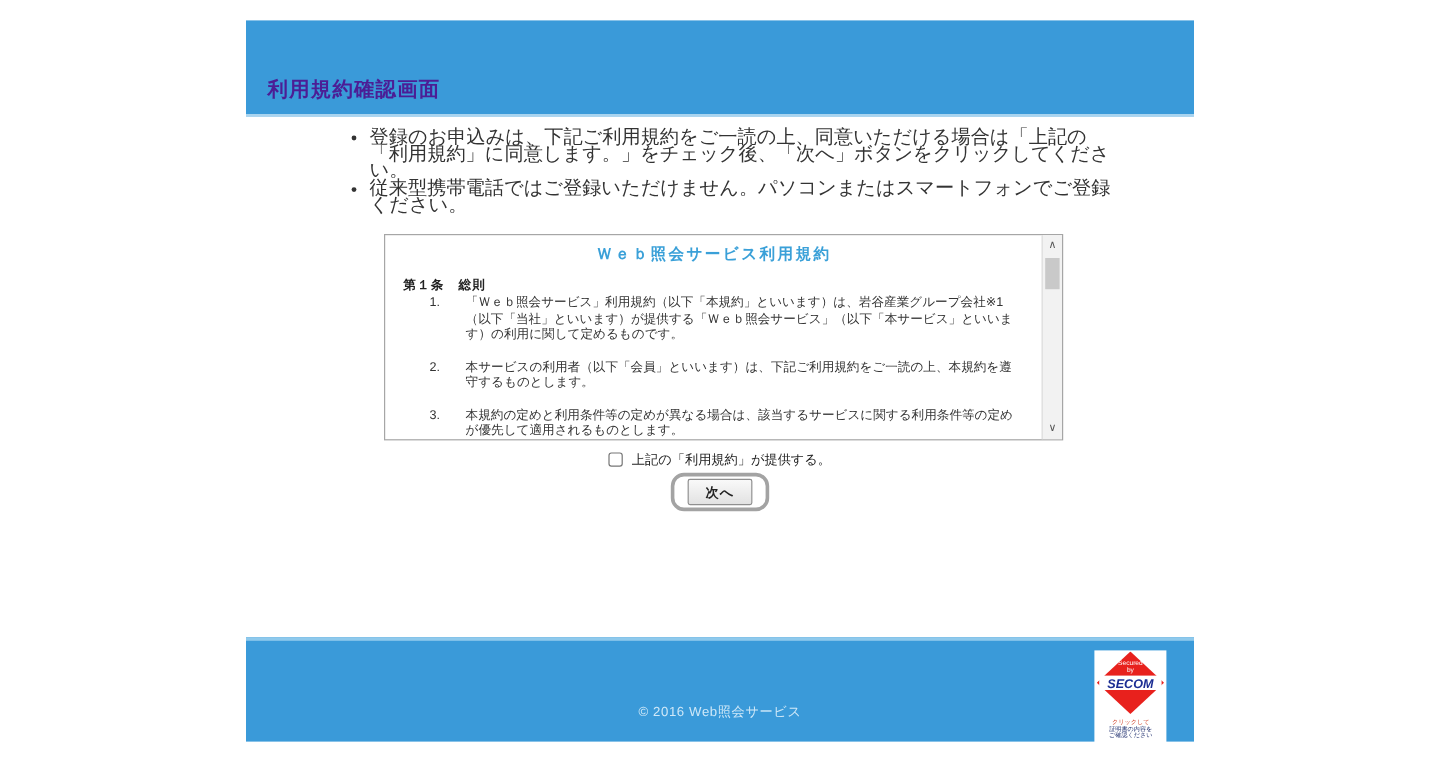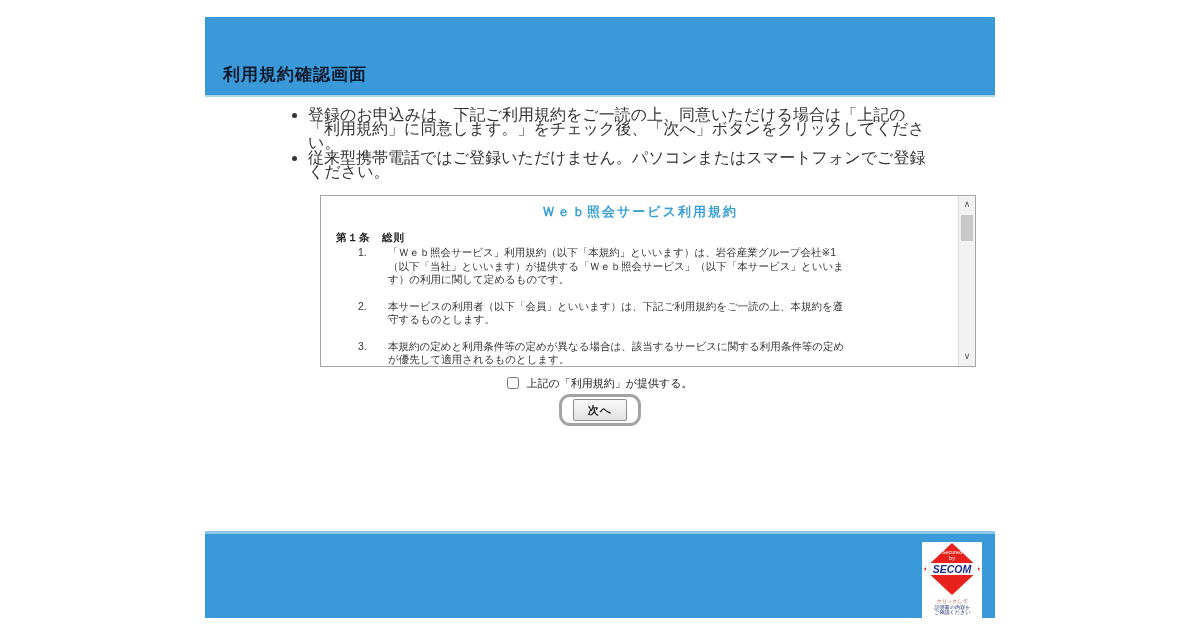--- a/index.html
+++ b/index.html
@@ -3,35 +3,35 @@
 <meta charset="utf-8">
 <style>
   * { margin:0; padding:0; box-sizing:border-box; }
   html,body { width:1200px; height:640px; background:#ffffff; overflow:hidden;
     font-family:"Liberation Sans","DejaVu Sans",sans-serif; }
   .page { width:790px; margin:17px auto 0 auto; }
 
   
   .header { height:80px; background:#3a9ad9; border-bottom:2px solid #a9d4ef;
     display:flex; justify-content:space-between; align-items:stretch; }
-  .header-title { color:#0f172a; font-size:17px; font-weight:bold;
+  .header-title { color:#4c1d95; font-size:17px; font-weight:bold;
     align-self:flex-end; padding:0 0 9px 18px; letter-spacing:1px; }
   .login-back { width:85px; margin-right:22px; border-left:1px solid rgba(255,255,255,.65);
     border-right:1px solid rgba(255,255,255,.65); display:flex; flex-direction:column;
     align-items:center; justify-content:center; gap:6px; cursor:pointer; color:#fff; }
   .login-back-label { font-size:11px; line-height:15px; text-align:center; color:#eaf5fd; }
 
   
   .content { height:434px; overflow:hidden; }
   .page-heading { text-align:center; color:#1e87c8; font-weight:bold; font-size:14px;
     padding-top:15px; }
   .notes { margin:11px 0 0 103px; width:625px; color:#333; font-size:16px; line-height:14px; }
   .notes li { margin-bottom:1px; }
 
-  .terms-box { position:relative; margin:16px 0 0 115px; width:656px; height:172px;
+  .terms-box { position:relative; margin:16px 0 0 115px; width:566px; height:172px;
     border:1px solid #a6a6a6; background:#fff; }
   .terms-scrollarea { position:absolute; left:0; top:0; right:17px; bottom:0; overflow:hidden;
     padding:7px 14px 0 15px; }
   .terms-title { text-align:center; color:#3aa0d8; font-weight:bold; font-size:13px;
     letter-spacing:2px; margin-bottom:10px; }
   .terms-section { font-size:10.5px; font-weight:bold; color:#222; letter-spacing:1px;
     margin-bottom:1px; }
   .terms-item { display:flex; margin:0 0 13px 22px; font-size:10.5px; line-height:13.5px; color:#333; }
   .terms-item .no { width:30px; flex:0 0 30px; }
   .terms-item .txt { width:462px; }
@@ -53,21 +53,21 @@
   .highlight-ring { display:inline-block; border:3px solid #a3a3a3; border-radius:11px;
     padding:2px 11px; }
   .next-btn { min-width:54px; height:22px; font-size:11px; font-weight:bold; color:#222;
     background:linear-gradient(#f9f9f9,#e2e2e2); border:1px solid #8f8f8f; border-radius:2px;
     cursor:pointer; font-family:inherit; letter-spacing:1px; }
 
   
   .footer { position:relative; height:87px; background:#3a9ad9; border-top:3px solid #8ec9ec; }
   .copyright { position:absolute; left:0; right:0; top:52px; text-align:center;
     color:#cfe8f8; font-size:11px; letter-spacing:.5px; }
-  .secom-seal { position:absolute; right:13px; top:8px; width:60px; height:77px;
+  .secom-seal { position:absolute; right:23px; top:8px; width:60px; height:77px;
     background:#ffffff; cursor:pointer; display:flex; flex-direction:column; align-items:center;
     padding-top:1px; }
   .seal-notes { text-align:center; font-size:6px; line-height:6.5px; transform:scale(.85);
     transform-origin:top center; white-space:nowrap; }
   .seal-notes .l1 { color:#d0442c; }
   .seal-notes .l2, .seal-notes .l3 { color:#1a2a6b; }
 </style>
 </head>
 <body>
 
@@ -118,20 +118,21 @@
     </div>
 
     <div class="next-row">
       <span class="highlight-ring">
         <button class="next-btn">次へ</button>
       </span>
     </div>
   </div>
 
   <div class="footer">
+    <div class="copyright">© 2016 Web照会サービス</div>
 
     <div class="secom-seal">
       <span>
         <svg width="56" height="52" viewBox="0 0 56 52">
           <polygon points="28,0 56,26 28,52 0,26" fill="#e8211d"></polygon>
           <text x="28" y="11" text-anchor="middle" font-size="5.5" fill="#ffffff" font-family="Liberation Sans, sans-serif">Secured</text>
           <text x="28" y="17" text-anchor="middle" font-size="5.5" fill="#ffffff" font-family="Liberation Sans, sans-serif">by</text>
           <rect x="2" y="20" width="52" height="12" fill="#ffffff"></rect>
           <text x="28" y="30" text-anchor="middle" font-size="10.5" font-weight="bold" font-style="italic" fill="#1b2d93" font-family="Liberation Sans, sans-serif">SECOM</text>
         </svg>

